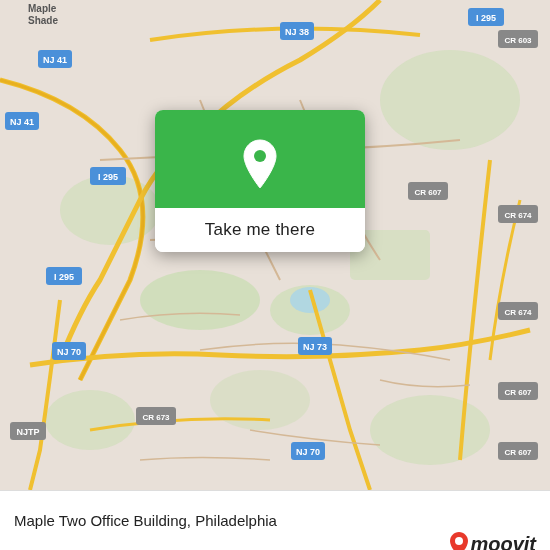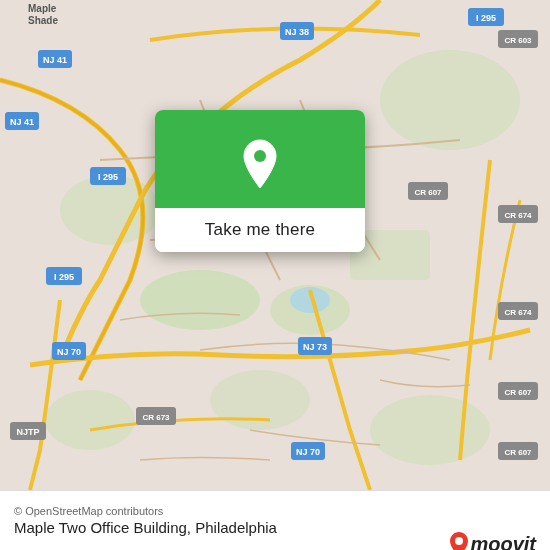--- a/index.html
+++ b/index.html
@@ -239,21 +239,20 @@
         <path d="M22 2C13.163 2 6 9.163 6 18c0 12 16 32 16 32s16-20 16-32C38 9.163 30.837 2 22 2z" fill="white" stroke="white" stroke-width="1"></path>
         <circle cx="22" cy="18" r="6" fill="#3ab54a"></circle>
       </svg>
     </div>
     <button id="popup-button">Take me there</button>
   </div>
 </div>
 
 <div id="bottom-bar">
   <div id="bottom-left">
-    <span id="attribution">© OpenStreetMap contributors</span>
     <span id="location-name">Maple Two Office Building, Philadelphia</span>
   </div>
   <div id="moovit-logo">
 
     <svg id="moovit-pin" viewBox="0 0 22 26" xmlns="http://www.w3.org/2000/svg">
       <path d="M11 1C6.029 1 2 5.029 2 10c0 7 9 15 9 15s9-8 9-15C20 5.029 15.971 1 11 1z" fill="#e8392b"></path>
       <circle cx="11" cy="10" r="4" fill="white"></circle>
     </svg>
     <span id="moovit-text">moovit</span>
   </div>

